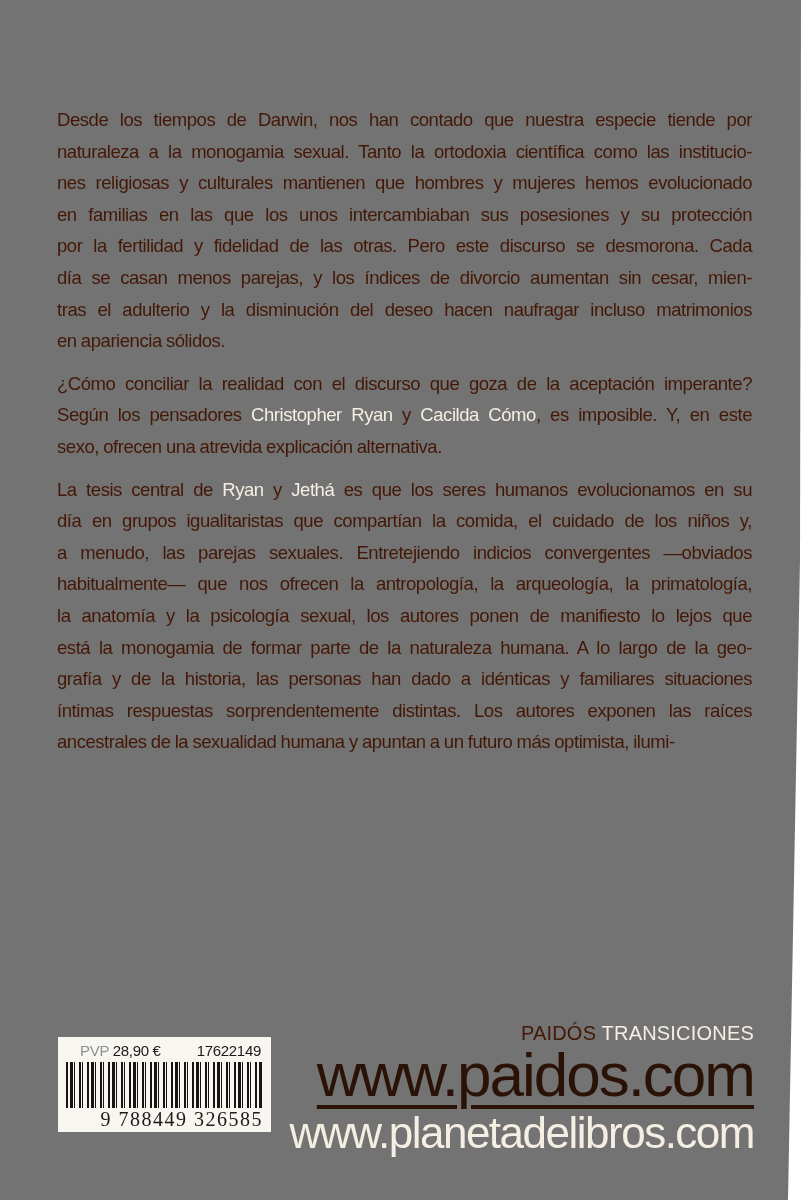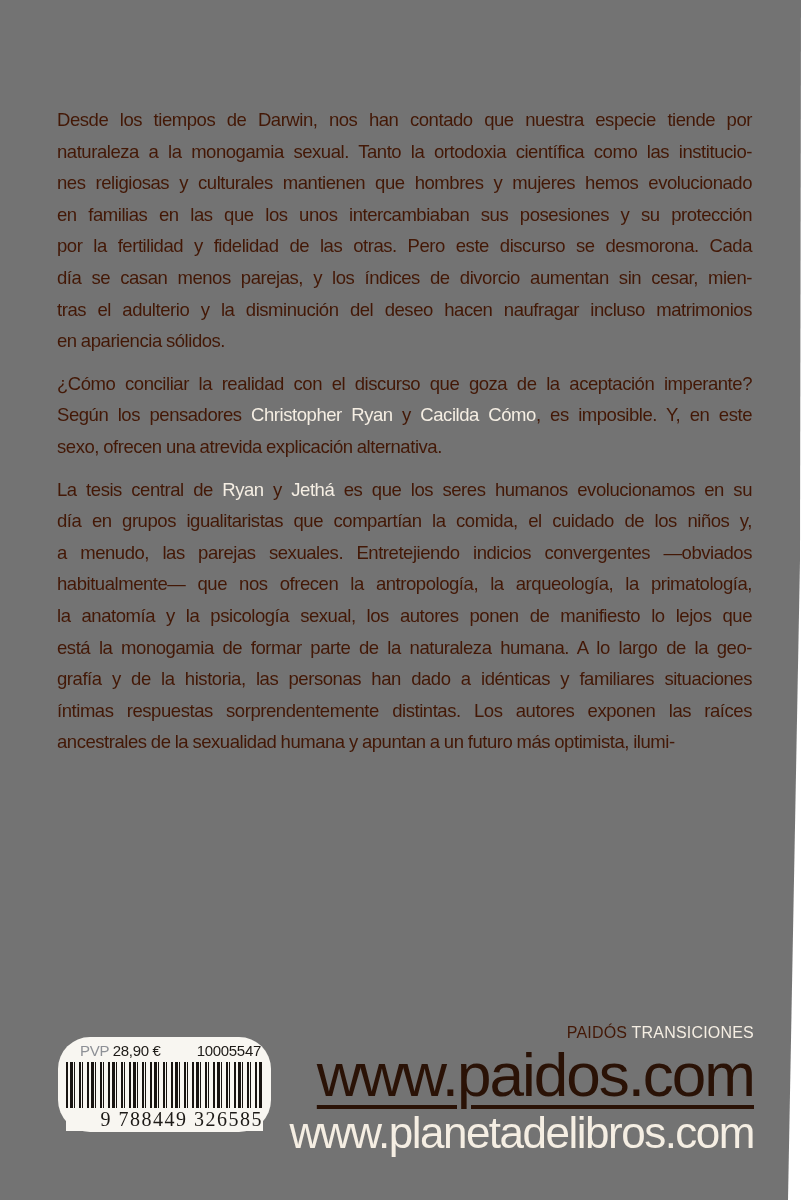--- a/index.html
+++ b/index.html
@@ -36,21 +36,20 @@
 
   
   .barcode-box {
     position: absolute;
     left: 58px; top: 1037px;
     width: 213px; height: 95px;
     background: #f8f6f1;
     box-sizing: border-box;
     padding: 5px 8px 4px 8px;
     color: #1d1a17;
-    border-radius: 32px;
   }
   .barcode-top {
     display: flex;
     justify-content: space-between;
     align-items: baseline;
     font-size: 15px;
     letter-spacing: -0.3px;
     padding: 0 2px 0 14px;
   }
   .pvp-label { color: #8d9096; }
@@ -74,21 +73,21 @@
     text-align: right;
     white-space: nowrap;
   }
   .pubcol {
     position: absolute;
     right: 52px; top: 1020px;
     text-align: right;
     white-space: nowrap;
   }
   .imprint {
-    font-size: 16px;
+    font-size: 20px;
     letter-spacing: 0.2px;
     line-height: 26px;
   }
   .imprint-pub { color: #431806; }
   .imprint-col { color: #f5eee3; }
   .url-primary {
     color: #2a1206;
     font-size: 62px;
     letter-spacing: -2px;
     line-height: 58px;
@@ -135,21 +134,21 @@
         <div class="line"><span>está la monogamia de formar parte de la naturaleza humana. A lo largo de la geo-</span></div>
         <div class="line"><span>grafía y de la historia, las personas han dado a idénticas y familiares situaciones</span></div>
         <div class="line"><span>íntimas respuestas sorprendentemente distintas. Los autores exponen las raíces</span></div>
         <div class="line"><span>ancestrales de la sexualidad humana y apuntan a un futuro más optimista, ilumi-</span></div>
       </div>
     </div>
 
   <div class="barcode-box">
     <div class="barcode-top">
       <span><span class="pvp-label">PVP</span> <span>28,90 €</span></span>
-      <span>10005547</span>
+      <span>17622149</span>
     </div>
     <div class="bars"></div>
     <div class="isbn-digits">9 788449 326585</div>
   </div>
 
   <div class="pubcol">
     <div class="imprint">
       <span class="imprint-pub">PAIDÓS</span> <span class="imprint-col">TRANSICIONES</span>
     </div>
     <div class="url-primary">www.paidos.com</div>

